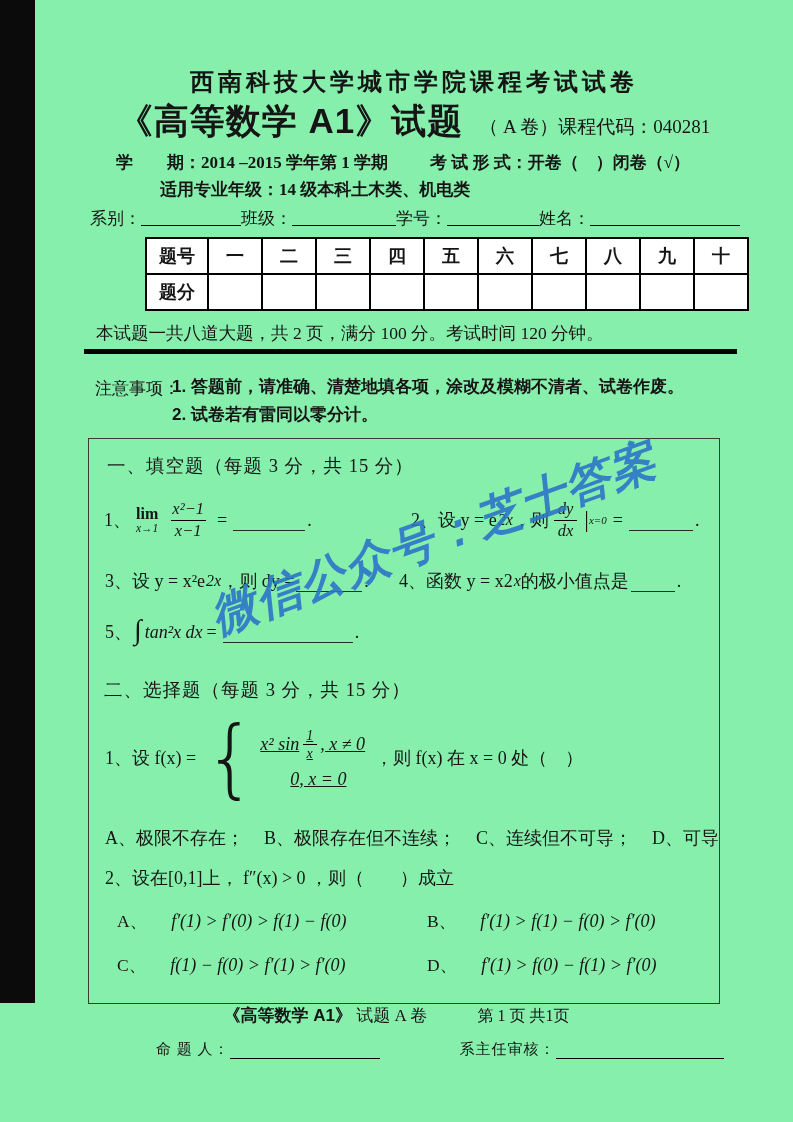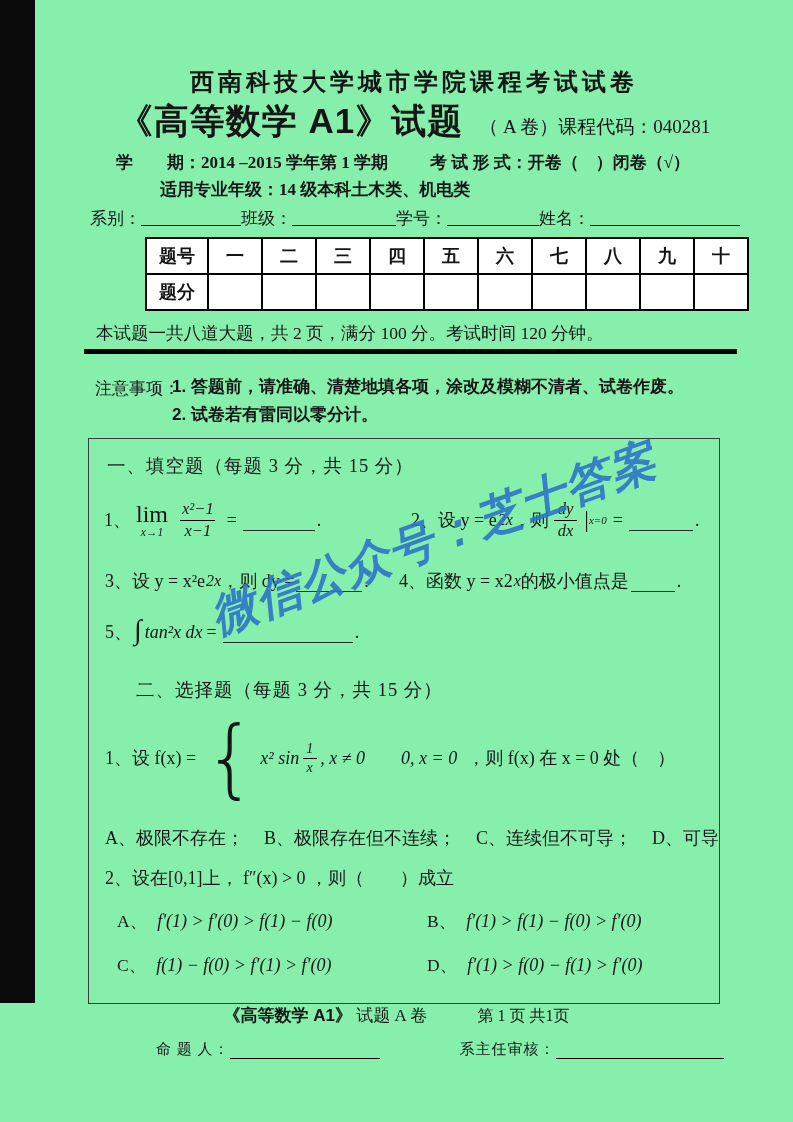--- a/index.html
+++ b/index.html
@@ -30,55 +30,55 @@
   .summary{position:absolute;left:96px;top:321px;font-size:17.5px;}
   .thick-rule{position:absolute;left:84px;top:349px;width:653px;height:5px;background:#000;}
 
   .notice-label{position:absolute;left:95px;top:377px;font-size:17px;}
   .notice-items{position:absolute;left:172px;top:373px;width:572px;
       font-family:"Liberation Sans","DejaVu Sans",sans-serif;font-weight:700;font-size:17px;line-height:28px;}
 
   .main-box{position:absolute;left:88px;top:438px;width:630px;height:564px;border:1.6px solid #3a3a3a;background:transparent;}
   .s-heading{position:absolute;font-size:18.5px;letter-spacing:1px;}
   .s1-heading{left:18px;top:14px;}
-  .s2-heading{left:15px;top:238px;margin-left:32px;}
+  .s2-heading{left:15px;top:238px;}
 
   .q{position:absolute;display:flex;align-items:center;font-size:18px;white-space:nowrap;}
   .q1{left:15px;top:55px;height:52px;}
   .q2{left:322px;top:55px;height:52px;}
   .q3{left:16px;top:122px;height:40px;}
   .q4{left:310px;top:122px;height:40px;}
   .q5{left:16px;top:172px;height:42px;}
   .s2q1{left:16px;top:274px;height:90px;}
   .s2q1opts{left:16px;top:386px;height:26px;display:flex;gap:20px;}
   .s2q2{left:16px;top:426px;height:26px;}
   .opt{position:absolute;display:flex;align-items:center;font-size:17.5px;white-space:nowrap;}
   .optA{left:28px;top:470px}.optB{left:338px;top:470px}
   .optC{left:28px;top:514px}.optD{left:338px;top:514px}
-  .opt .expr{font-style:italic;margin-left:10px;font-size:18px;}
+  .opt .expr{font-style:italic;margin-left:24px;font-size:18px;}
 
   .mi{font-style:italic;}
   .lim{display:inline-flex;flex-direction:column;align-items:center;margin:0 5px;line-height:1;}
-  .lim .l1{font-size:24px;font-weight:400;}
+  .lim .l1{font-size:16px;font-weight:700;}
   .lim .l2{font-size:11.5px;font-style:italic;margin-top:1px;}
   .frac{display:inline-flex;flex-direction:column;align-items:center;margin:0 5px;
         font-style:italic;font-size:16.5px;line-height:1.25;}
   .frac .fn{padding:0 4px;text-align:center;}
   .frac .fd{border-top:1.5px solid #000;padding:0 4px;}
   .cfrac{font-size:14px;margin:0 3px;}
   .sup{font-size:16px;font-style:italic;vertical-align:7px;margin-left:1px;}
   .bar{font-size:23px;font-weight:300;margin-left:2px;}
   .bsub{font-size:11px;font-style:italic;vertical-align:-6px;margin-right:2px;}
   .integral{font-size:28px;font-weight:300;margin:0 3px 4px 2px;}
   .eq{margin:0 4px;}
   .blank{display:inline-block;border-bottom:1.5px solid #2a2a2a;height:20px;margin:0 2px;}
   .b1{width:72px}.b2{width:64px}.b3{width:66px}.b4{width:44px}.b5{width:130px}
   .brace{font-size:82px;font-weight:100;line-height:0.8;margin:0 4px 0 8px;
          font-family:"DejaVu Sans",sans-serif;transform:scaleY(1.05);}
-  .cases{display:inline-flex;flex-direction:row;gap:6px;}
+  .cases{display:inline-flex;flex-direction:column;gap:6px;text-decoration:underline;}
   .case-row{display:flex;align-items:center;font-style:italic;}
   .case2{margin-left:30px;}
   .post{margin-left:10px;}
 
   .footer-title{position:absolute;left:0;right:0;top:1004px;text-align:center;font-size:17px;white-space:nowrap;}
   .footer-bold{font-weight:700;font-family:"Liberation Sans","DejaVu Sans",sans-serif;}
   .footer-page{margin-left:46px;font-size:16px;}
   .sign-row{position:absolute;left:156px;top:1040px;font-size:15px;letter-spacing:1px;
             display:flex;align-items:flex-end;white-space:nowrap;}
   .usign1{width:150px;margin-right:80px;}

